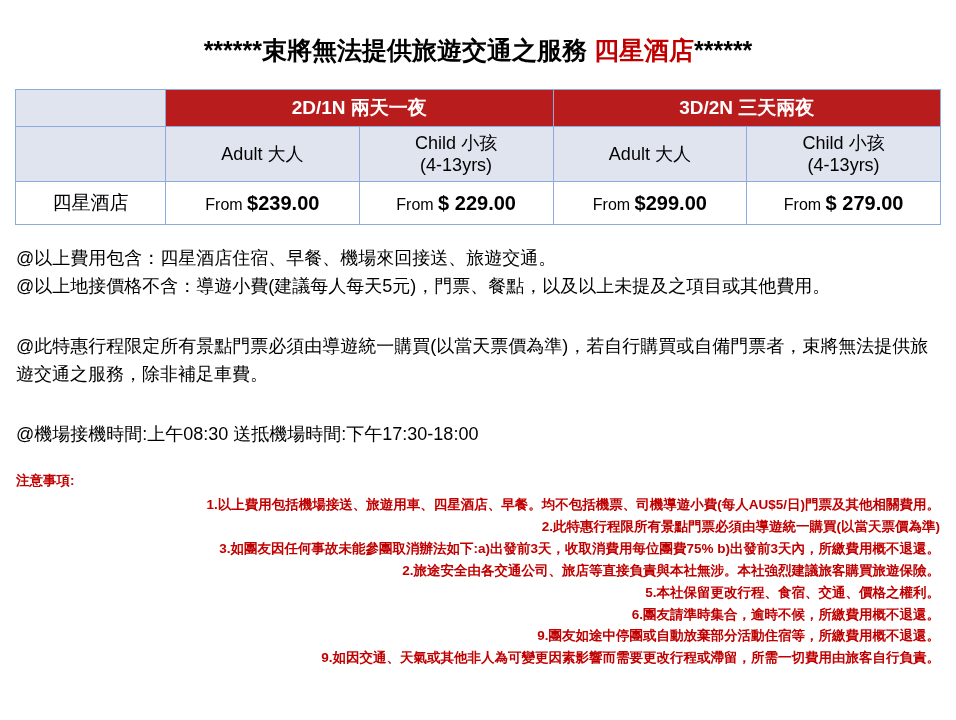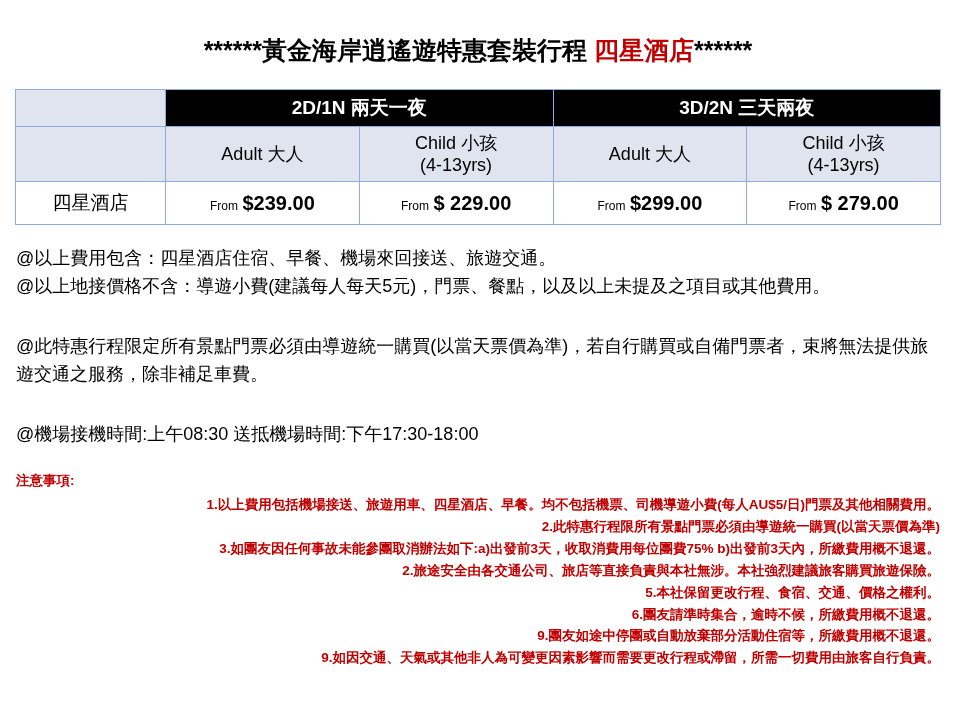--- a/index.html
+++ b/index.html
@@ -40,21 +40,21 @@
     width: 926px;
     margin: 0 auto;
     table-layout: fixed;
   }
   table.price td {
     border: 1px solid #8faadc;
     text-align: center;
     vertical-align: middle;
   }
   .hdr-row td {
-    background: #000000;
+    background: #b91c1c;
     color: #ffffff;
     font-weight: bold;
     font-size: 19px;
     height: 34px;
   }
   .hdr-row td.blank {
     background: #dfe4ef;
     border-left: 1px solid #8faadc;
   }
   .sub-row td {
@@ -68,21 +68,21 @@
     background: #dfe4ef;
   }
   .price-row td {
     background: #ffffff;
     height: 40px;
   }
   .price-row td.label {
     font-size: 19px;
   }
   .from {
-    font-size: 12px;
+    font-size: 16px;
     vertical-align: baseline;
   }
   .amount {
     font-size: 20px;
     font-weight: bold;
   }
   .col-label { width: 150px; }
   
   .notes {
     margin: 20px 2px 0 2px;
@@ -115,21 +115,21 @@
     white-space: nowrap;
     text-align: right;
   }
 </style>
 </head>
 <body>
 
 <div class="page">
 
   <div class="title">
-    <span>******黃金海岸逍遙遊特惠套裝行程 </span><span class="hl">四星酒店</span><span>******</span>
+    <span>******束將無法提供旅遊交通之服務 </span><span class="hl">四星酒店</span><span>******</span>
   </div>
 
   <table class="price">
     <colgroup>
       <col class="col-label">
       <col>
         <col>
         <col>
         <col>
     </colgroup>

